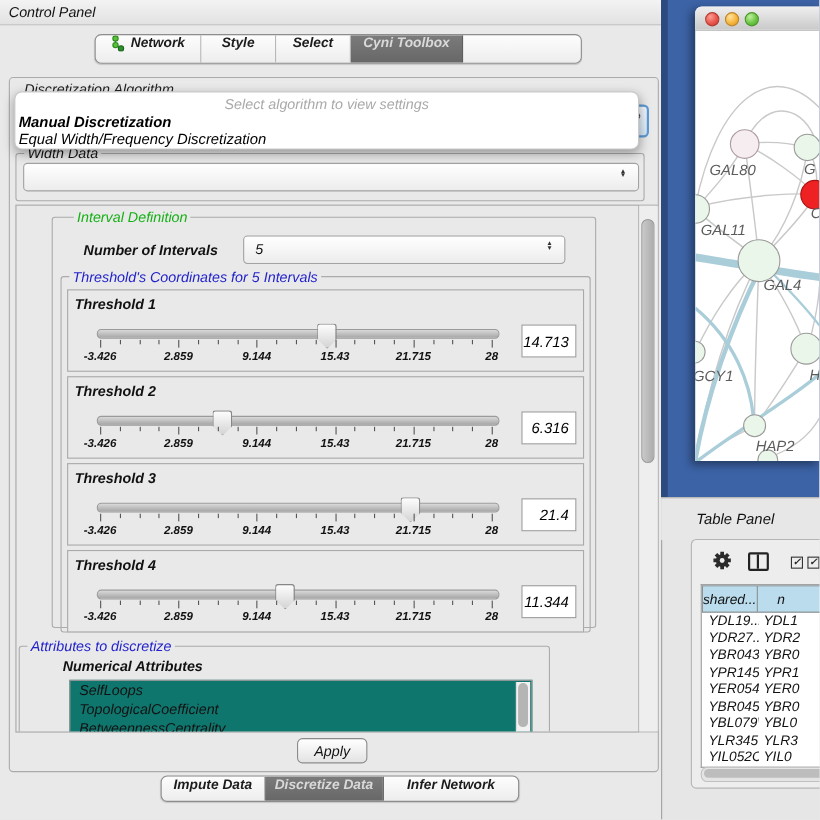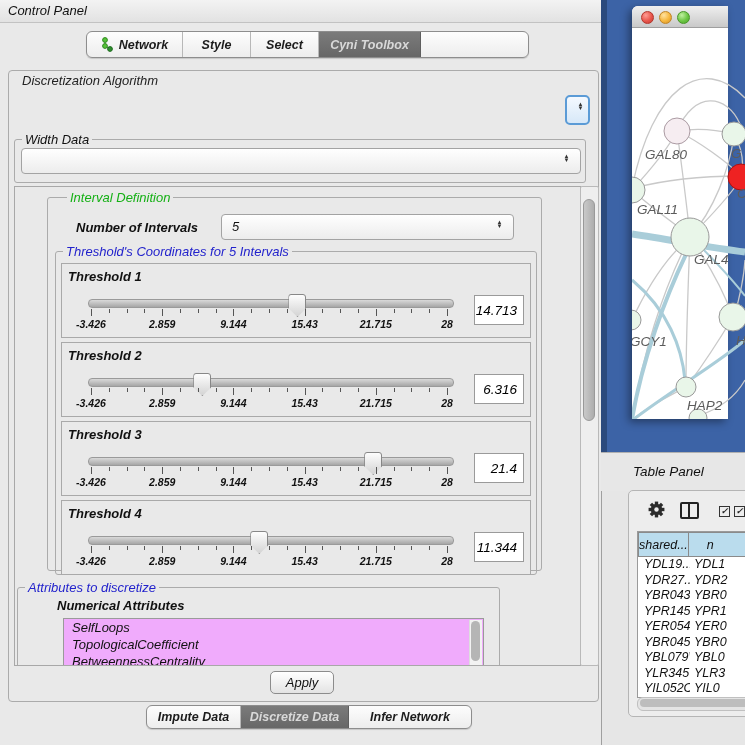--- a/index.html
+++ b/index.html
@@ -12,21 +12,21 @@
   .cpanel{left:0;top:0;width:601px;height:745px;background:#e9e9e9;border-right:1px solid #9f9f9f;}
   .titlebar{left:0;top:0;width:601px;height:22px;background:linear-gradient(#f3f3f3,#e2e2e2);
             border-bottom:1px solid #c2c2c2;}
   .titlebar .ttl{position:absolute;left:8px;top:3px;font-size:13px;color:#111;}
   .float-ic{position:absolute;left:703px;top:6px;width:8px;height:8px;border:1.5px solid #333;}
   .close-ic{position:absolute;left:719px;top:2px;font-size:13px;font-weight:bold;color:#111;}
 
   
   .seg{display:flex;border:1px solid #8d8d8d;border-radius:6px;overflow:hidden;
        background:linear-gradient(#fdfdfd,#ededed);box-shadow:0 1px 1px rgba(0,0,0,.15);}
-  .seg .tab{display:flex;align-items:center;justify-content:center;font-size:12.5px;font-weight:bold;
+  .seg .tab{display:flex;align-items:flex-start;justify-content:center;font-size:12.5px;font-weight:bold;
             color:#1c1c1c;border-right:1px solid #b8b8b8;height:100%;box-sizing:border-box;}
   .seg .tab:last-child{border-right:none;}
   .seg .tab.sel{background:linear-gradient(#7b7b7b,#676767);color:#d9d9d9;border-right:1px solid #5e5e5e;}
   .toptabs{left:86px;top:31px;width:441px;height:25px;}
   .bottabs{left:146px;top:705px;width:324px;height:22px;}
 
   
   .outerbox{left:8px;top:70px;width:589px;height:630px;border:1px solid #ababab;border-radius:4px;}
 
   .grouplabel{position:absolute;font-size:13px;background:#e9e9e9;padding:0 3px;white-space:nowrap;}
@@ -59,32 +59,32 @@
   .track{position:absolute;left:26px;top:35px;width:364px;height:7px;border-radius:4px;
          background:linear-gradient(#d9d9d9,#a6a6a6);border:1px solid #9a9a9a;}
   .handle{position:absolute;top:30px;width:16px;height:21px;background:linear-gradient(#fdfdfd,#d4d4d4);
           border:1px solid #878787;border-radius:3px 3px 1px 1px;
           clip-path:polygon(0 0,100% 0,100% 62%,50% 100%,0 62%);}
   .tick{position:absolute;width:1px;background:#555;}
   .ticklab{position:absolute;width:46px;margin-left:-23px;text-align:center;font-size:10.5px;font-weight:bold;color:#111;}
   .valbox{position:absolute;left:412px;top:31px;width:50px;height:30px;background:#fff;border:1px solid #9a9a9a;
           font-size:13.5px;color:#000;text-align:right;line-height:30px;padding-right:6px;box-sizing:border-box;}
 
-  .listbox{position:absolute;background:#f0abfc;border:1px solid #9a9a9a;overflow:hidden;}
+  .listbox{position:absolute;background:#0f766e;border:1px solid #9a9a9a;overflow:hidden;}
   .list-item{font-size:13px;color:#111;padding:1px 0 1px 8px;white-space:nowrap;}
   .lscroll{position:absolute;right:1px;top:1px;width:12px;bottom:1px;background:#f2f2f2;border-left:1px solid #ddd;}
   .lthumb{position:absolute;left:1px;top:1px;width:9px;height:40px;border-radius:5px;background:#b5b5b5;}
 
   .btn{position:absolute;background:linear-gradient(#ffffff,#e3e3e3);border:1px solid #8c8c8c;border-radius:5px;
        font-size:13px;color:#111;text-align:center;}
 
   
   .desktop{left:601px;top:0;width:144px;height:452px;background:#3c63a6;}
   .desktop .dark{position:absolute;left:0;top:0;width:6px;height:100%;background:#2b4a7d;}
-  .netwin{left:632px;top:6px;width:96px;height:413px;background:#fff;border-radius:6px 0 0 0;
+  .netwin{left:632px;top:6px;width:113px;height:413px;background:#fff;border-radius:6px 0 0 0;
           box-shadow:-3px 3px 8px rgba(0,0,0,.4);}
   .nettitle{position:absolute;left:0;top:0;width:100%;height:22px;border-radius:6px 0 0 0;
             background:linear-gradient(#efefef,#c9c9c9);border-bottom:1px solid #9f9f9f;box-sizing:border-box;}
   .light{position:absolute;top:4.5px;width:13px;height:13px;border-radius:50%;}
   .l-red{left:9px;background:radial-gradient(circle at 35% 30%,#ff9d94,#e8564c 55%,#c33b32);border:1px solid #b2352c;box-sizing:border-box;}
   .l-yel{left:27px;background:radial-gradient(circle at 35% 30%,#ffe2a0,#f6b63c 55%,#d0902a);border:1px solid #c08425;box-sizing:border-box;}
   .l-grn{left:45px;background:radial-gradient(circle at 35% 30%,#c0f0a0,#6cc644 55%,#4ea42c);border:1px solid #479627;box-sizing:border-box;}
   .netcontent{position:absolute;left:0;top:22px;width:113px;height:391px;overflow:hidden;}
 
   .tpbar{left:601px;top:452px;width:144px;height:38px;background:#e7e7e7;border-top:1px solid #b0b0b0;}
@@ -144,20 +144,25 @@
         </div>
     </div>
 
     <div class="abs outerbox"></div>
 
     <div class="abs hiddenlabel">Discretization Algorithm</div>
     <div class="abs focusfrag">
       <div class="spin" style="right:3px;top:5px">▲<br>▼</div>
     </div>
 
+    <div class="abs popup">
+      <div class="prompt">Select algorithm to view settings</div>
+      <div class="opt1">Manual Discretization</div>
+      <div class="opt2">Equal Width/Frequency Discretization</div>
+    </div>
 
     <div class="abs gbox" style="left:14px;top:139px;width:570px;height:42px;"></div>
     <div class="abs grouplabel" style="left:22px;top:132px;color:#111;">Width Data</div>
     <div class="combo" style="left:21px;top:148px;width:558px;height:24px;">
       <span class="spin" style="top:5px">▲<br>▼</span>
     </div>
 
     <div class="abs scrollarea">
 
       <div class="gbox" style="left:32px;top:10px;width:493px;height:372px;"></div>

